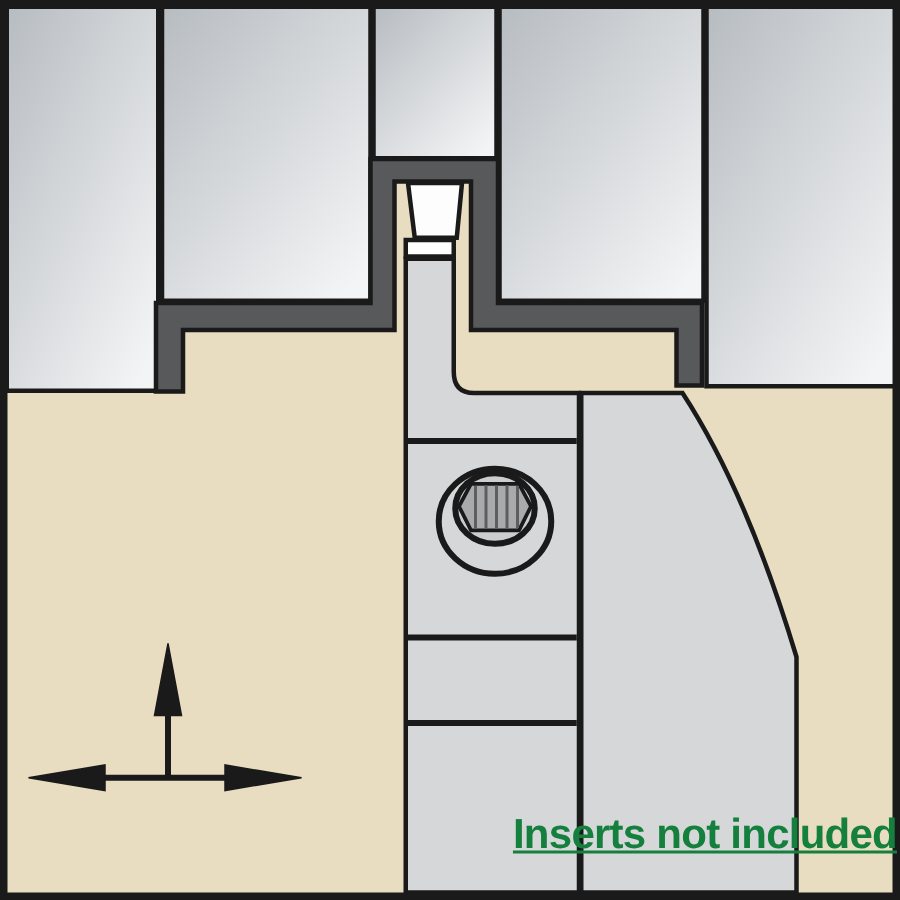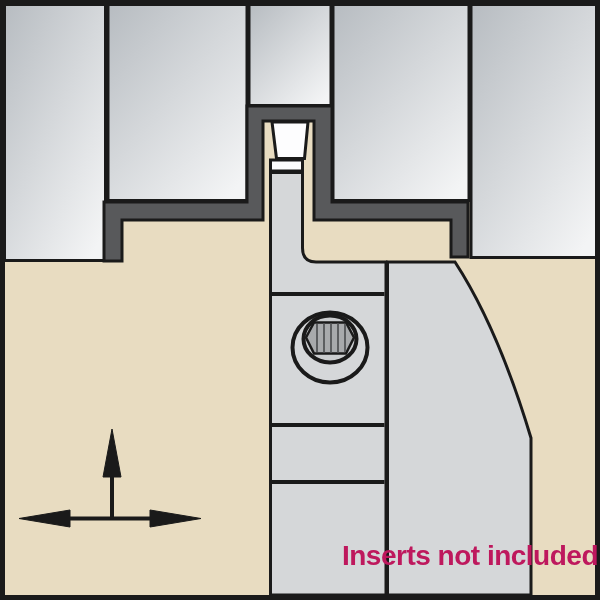--- a/index.html
+++ b/index.html
@@ -14,22 +14,23 @@
   .w3  { stroke-width:3; }
   .w4  { stroke-width:4; }
   .nofill { fill:none; }
   #caption {
     position:absolute;
     top:540px;
     right:2px;
     font-weight:bold;
     font-size:28px;
     letter-spacing:-0.5px;
-    color:#be185d;
+    color:#15803d;
     white-space:nowrap;
+    text-decoration:underline;
   }
 </style>
 </head>
 <body>
 
 <div id="canvas">
   <svg width="600" height="600" viewBox="0 0 600 600">
     <defs>
       <linearGradient id="gblock" x1="0" y1="0" x2="0.85" y2="1">
         <stop offset="0" stop-color="#b7bcc1"></stop>

